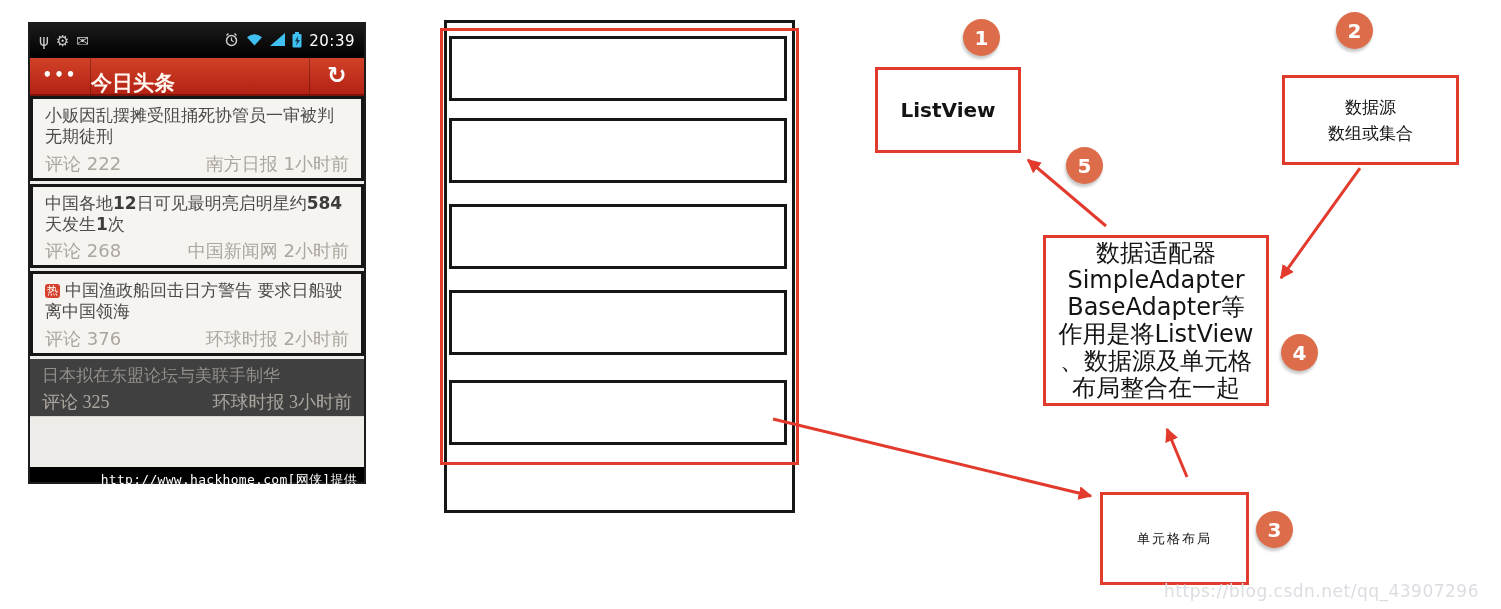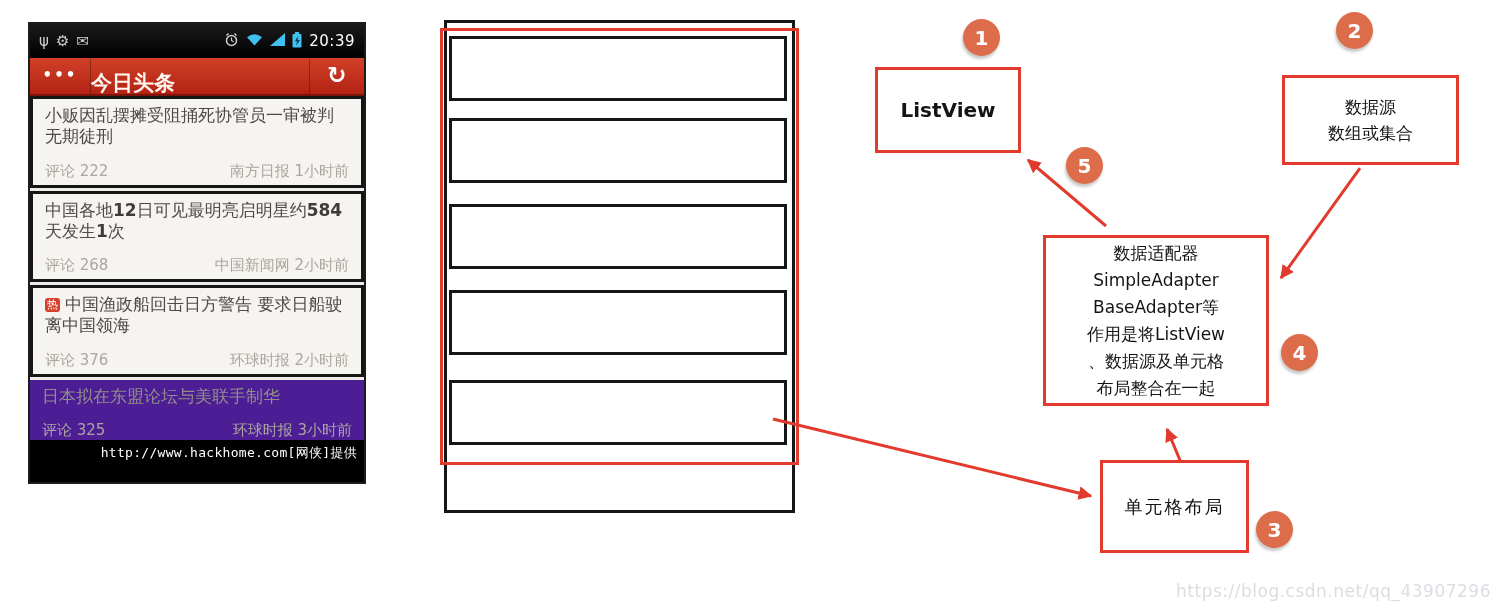--- a/index.html
+++ b/index.html
@@ -30,65 +30,65 @@
   }
   .app-title{flex:1;text-align:left;font-size:21px;font-weight:700;color:#fff6ef;margin-top:13px;}
   .refresh-btn{
     width:54px;text-align:center;font-size:23px;font-weight:700;
     border-left:1px solid rgba(0,0,0,.28);align-self:stretch;line-height:34px;cursor:pointer;
   }
   #news-list{flex:1;display:flex;flex-direction:column;overflow:hidden;background:#efede9;}
   .news-item{padding:6px 12px;background:#f6f4f1;box-sizing:border-box;}
   .news-item.hl{border:3px solid #161616;margin-bottom:3px;}
   .news-item:not(.hl){border-bottom:1px solid #dcd8d2;}
-  .news-item.dim{background:#4c1d95;}
+  .news-item.dim{background:#404040;font-family:Liberation Serif, serif;}
   .news-title{font-size:17px;line-height:1.25;color:#4d4b48;}
   .news-title b{font-weight:700;color:#3e3c39;margin-top:12px;}
   .dim .news-title{color:#918e89;}
-  .news-meta{margin-top:15px;display:flex;justify-content:space-between;align-items:center;
-    font-size:15px;line-height:16px;color:#aba69e;}
+  .news-meta{margin-top:8px;display:flex;justify-content:space-between;align-items:center;
+    font-size:18px;line-height:16px;color:#aba69e;}
   .news-meta .cmt{display:flex;align-items:center;gap:5px;}
   .hot-badge{
     display:inline-block;background:#d6402c;color:#fff;font-size:11px;line-height:14px;
     padding:0 2px;border-radius:3px;margin-right:5px;vertical-align:2px;
   }
   .phone-footer{
-    height:42px;flex:none;background:#000;color:#fff;text-align:right;line-height:25px;
+    height:15px;flex:none;background:#000;color:#fff;text-align:right;line-height:25px;
     padding-right:7px;font-family:"DejaVu Sans Mono",monospace;font-size:13px;letter-spacing:.3px;
   }
   
   #wf-black{position:absolute;left:444px;top:20px;width:345px;height:487px;
     border:3px solid #161616;background:#fff;box-sizing:content-box;}
   .wf-cell{position:absolute;left:449px;width:332px;height:59px;border:3px solid #161616;background:#fff;}
   #wf-red{position:absolute;left:440px;top:28px;width:353px;height:431px;
     border:3px solid var(--red,#e23b2e);background:transparent;}
   
   .dbox{position:absolute;background:#fff;border:3px solid var(--red,#e23b2e);box-sizing:border-box;
     display:flex;align-items:center;justify-content:center;flex-direction:column;text-align:center;color:#141414;}
   #box-listview{left:875px;top:67px;width:146px;height:86px;font-size:20px;font-weight:700;}
   #box-datasource{left:1282px;top:75px;width:177px;height:90px;
     font-family:"DejaVu Serif",serif;font-size:17px;line-height:26px;}
   #box-adapter{left:1043px;top:235px;width:226px;height:171px;
-    font-family:"DejaVu Serif",serif;font-size:17px;line-height:27px;}
-  #box-cell{left:1100px;top:460px;width:149px;height:93px;
-    font-family:"DejaVu Serif",serif;font-size:18px;letter-spacing:2px;}
+    font-family:"DejaVu Serif",serif;font-size:24px;line-height:27px;}
+  #box-cell{left:1100px;top:492px;width:149px;height:93px;
+    font-family:"DejaVu Serif",serif;font-size:13px;letter-spacing:2px;}
   .seg-b{font-family:"DejaVu Sans",sans-serif;font-weight:400;letter-spacing:0;}
   .badge-circle{position:absolute;width:37px;height:37px;border-radius:50%;
     background:var(--orange,#dd6d4a);color:#fff;font-size:20px;font-weight:700;
     display:flex;align-items:center;justify-content:center;
     box-shadow:-1px 3px 3px rgba(130,130,130,.45);}
   #badge-1{left:963px;top:19px;}
   #badge-2{left:1336px;top:12px;}
   #badge-5{left:1066px;top:147px;}
   #badge-4{left:1281px;top:334px;}
   #badge-3{left:1256px;top:511px;}
   #arrows{position:absolute;left:0;top:0;pointer-events:none;}
   .arrow{stroke:var(--red,#e23b2e);stroke-width:3;}
   #ah-path{fill:var(--red,#e23b2e);}
-  #watermark{position:absolute;right:10px;top:581px;font-size:17px;color:#dcdce2;letter-spacing:.5px;}
+  #watermark{position:absolute;right:22px;top:581px;font-size:17px;color:#dcdce2;letter-spacing:.5px;}
 </style>
 </head>
 <body>
 
 <div id="canvas">
 
   <div id="phone">
     <div class="status-bar">
       <span class="sicon">ψ</span>
       <span class="sicon">⚙</span>

